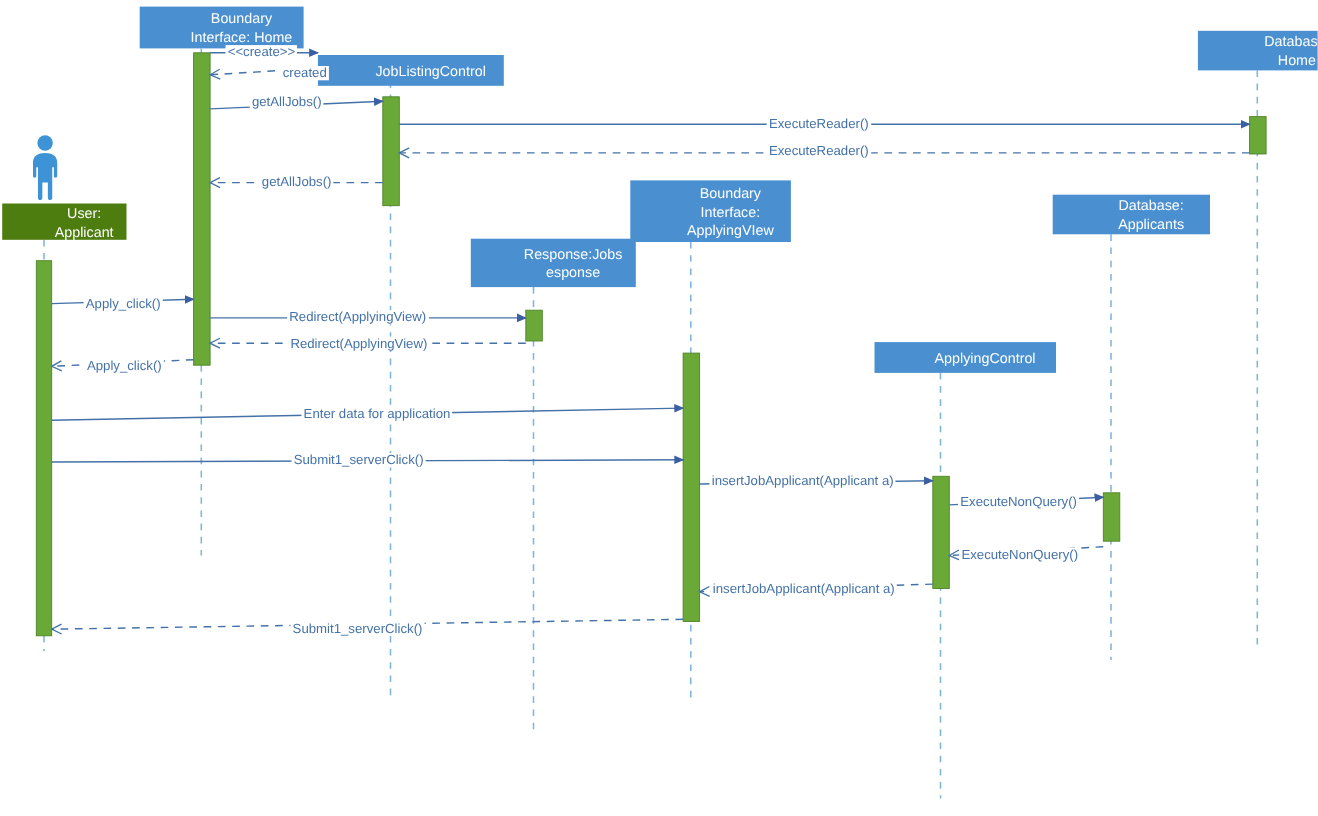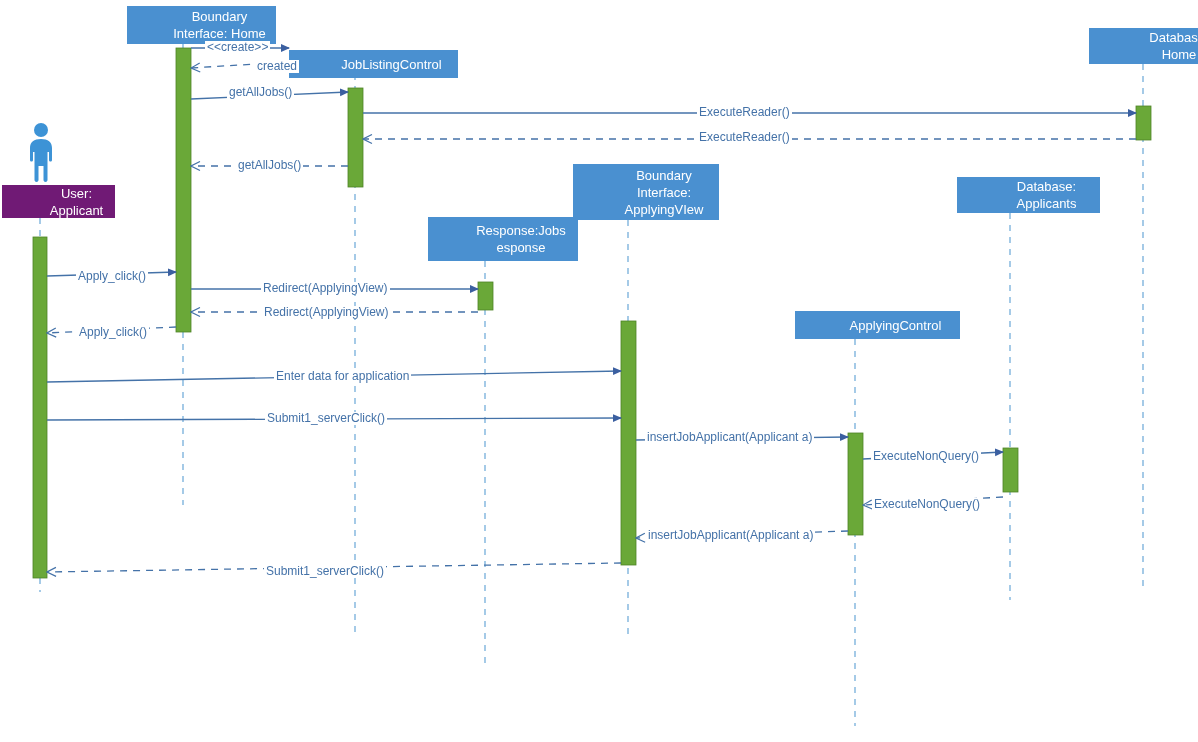--- a/index.html
+++ b/index.html
@@ -68,21 +68,21 @@
   </svg>
 
   <div class="actor" style="left:24px;top:122px;">
     <svg width="34" height="60" viewBox="0 0 34 60" xmlns="http://www.w3.org/2000/svg">
       <circle cx="17" cy="8" r="7" fill="#3d93d6"></circle>
       <path d="M17 17 c-7 0 -11 3 -11 9 l0 12 c0 2 3 2 3 0 l0 -8 l1.5 0 l0 13 l0 15 c0 2.5 4 2.5 4 0 l0 -14 l5 0 l0 14 c0 2.5 4 2.5 4 0 l0 -15 l0 -13 l1.5 0 l0 8 c0 2 3 2 3 0 l0 -12 c0 -6 -4 -9 -11 -9 z" fill="#3d93d6"></path>
     </svg>
   </div>
 
   <div id="boxlayer">
-      <div class="plbox" style="left: 2px; top: 185px; width: 77px; height: 33px; background: #701a75; color: rgb(255, 255, 255);">
+      <div class="plbox" style="left: 2px; top: 185px; width: 77px; height: 33px; background: #4d7c0f; color: rgb(255, 255, 255);">
         <span>
           <div>User:</div>
           <div>Applicant</div>
         </span>
       </div>
       <div class="plbox" style="left: 127px; top: 6px; width: 113px; height: 38px; background: rgb(74, 144, 208); color: rgb(255, 255, 255);">
         <span>
           <div>Boundary</div>
           <div>Interface: Home</div>
         </span>

